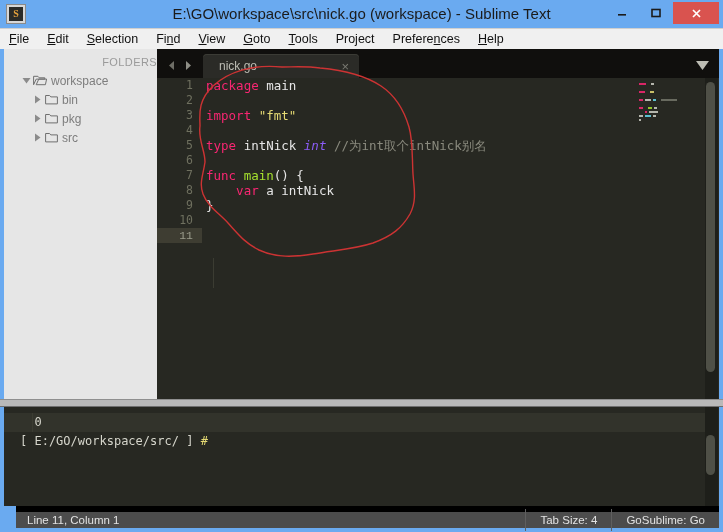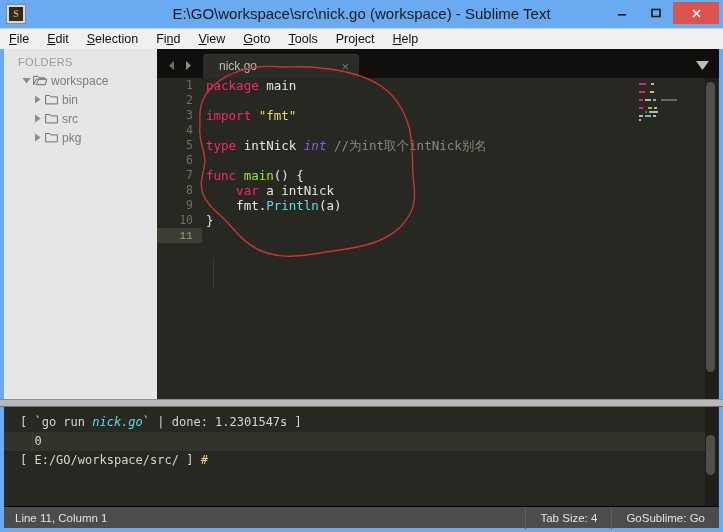--- a/index.html
+++ b/index.html
@@ -117,20 +117,21 @@
 
   
   #sidebar {
     width: 153px;
     flex: 0 0 153px;
     background: #e6e6e6;
     padding-top: 7px;
     box-sizing: border-box;
     font-size: 11.5px;
     color: #8a8a8a;
+    text-align: right;
   }
   #folders-label {
     padding-left: 14px;
     font-size: 11px;
     color: #9a9a9a;
     letter-spacing: 0.4px;
     margin-bottom: 3px;
   }
   .tree-row {
     display: flex;
@@ -360,22 +361,22 @@
     width: 9px; height: 40px;
     background: #4f5047;
     border-radius: 5px;
   }
 
   
   #statusbar {
     flex: 0 0 22px;
     height: 22px;
     background: #4c4c4c;
-    border-top: 1px solid #000000;
-    margin: 0 4px 4px 4px;
+    border-top: 6px solid #000000;
+    margin: 0 4px 4px 16px;
     display: flex;
     align-items: center;
     color: #e2e2e2;
     font-size: 11.5px;
     box-sizing: border-box;
   }
   #status-left { flex: 1 1 auto; padding-left: 11px; }
   .status-cell {
     height: 22px;
     line-height: 22px;
@@ -423,20 +424,21 @@
 
   <div id="menubar">
     <div class="menu-item"><u>F</u>ile</div>
     <div class="menu-item"><u>E</u>dit</div>
     <div class="menu-item"><u>S</u>election</div>
     <div class="menu-item">Fi<u>n</u>d</div>
     <div class="menu-item"><u>V</u>iew</div>
     <div class="menu-item"><u>G</u>oto</div>
     <div class="menu-item"><u>T</u>ools</div>
     <div class="menu-item">Project</div>
+    <div class="menu-item">Prefere<u>n</u>ces</div>
     <div class="menu-item"><u>H</u>elp</div>
   </div>
 
   <div id="body-area">
 
     <div id="sidebar">
       <div id="folders-label">FOLDERS</div>
       <div id="tree">
           <div class="tree-row lvl1">
             <span class="tri">
@@ -469,34 +471,34 @@
             <span class="tri">
               <svg width="9" height="9" viewBox="0 0 9 9">
                 <path d="M2 0.5 L7.5 4.5 L2 8.5 Z" fill="#8b8b8b"></path>
               </svg>
             </span>
             <span class="folder-ico">
               <svg width="13" height="11" viewBox="0 0 13 11">
                 <path d="M0.6 1.5 h4 l1.2 1.4 h6.6 v7 h-11.8 z" fill="none" stroke="#6f6f6f" stroke-width="1"></path>
               </svg>
             </span>
-            <span class="tree-label">src</span>
+            <span class="tree-label">pkg</span>
           </div>
           <div class="tree-row lvl2">
             <span class="tri">
               <svg width="9" height="9" viewBox="0 0 9 9">
                 <path d="M2 0.5 L7.5 4.5 L2 8.5 Z" fill="#8b8b8b"></path>
               </svg>
             </span>
             <span class="folder-ico">
               <svg width="13" height="11" viewBox="0 0 13 11">
                 <path d="M0.6 1.5 h4 l1.2 1.4 h6.6 v7 h-11.8 z" fill="none" stroke="#6f6f6f" stroke-width="1"></path>
               </svg>
             </span>
-            <span class="tree-label">pkg</span>
+            <span class="tree-label">src</span>
           </div>
         </div>
     </div>
 
     <div id="editor-col">
 
       <div id="tabbar">
         <div id="tab-navs">
           <svg class="nav-arrow" width="11" height="11" viewBox="0 0 11 11">
             <path d="M8 1 L3 5.5 L8 10 Z" fill="#6e6e66"></path>
@@ -533,21 +535,20 @@
         <div class="indent-guide" style="top:180px; height:30px;"></div>
         <div id="code">
             <div class="cl"><span class="kw">package</span><span class="plain"> </span><span class="plain">main</span></div>
             <div class="cl">&nbsp;</div>
             <div class="cl"><span class="kw">import</span><span class="plain"> </span><span class="str">"fmt"</span></div>
             <div class="cl">&nbsp;</div>
             <div class="cl"><span class="kw">type</span><span class="plain"> intNick </span><span class="type">int</span><span class="plain"> </span><span class="cmt">//为int取个intNick别名</span></div>
             <div class="cl">&nbsp;</div>
             <div class="cl"><span class="kw">func</span><span class="plain"> </span><span class="fn">main</span><span class="plain">() {</span></div>
             <div class="cl"><span class="plain">    </span><span class="kw">var</span><span class="plain"> a intNick</span></div>
-            <div class="cl"><span class="plain">    fmt.</span><span class="call">Println</span><span class="plain">(a)</span></div>
             <div class="cl"><span class="plain">}</span></div>
             <div class="cl">&nbsp;</div>
           </div>
         <div id="minimap">
             <div class="mini-row">
               <div class="mini-seg" style="width: 6.65px; background: rgb(249, 38, 114); opacity: 0.85;"></div>
               <div class="mini-seg" style="width: 1px; background: transparent;"></div>
               <div class="mini-seg" style="width: 3.8px; background: rgb(207, 207, 198); opacity: 0.85;"></div>
             </div>
             <div class="mini-row"></div>
@@ -591,21 +592,20 @@
         </div>
       </div>
 
     </div>
   </div>
 
   <div id="splitter"></div>
 
   <div id="console-wrap">
     <div id="console">
-        <div class="co-line"><span>[ `go run </span><span class="co-cyan">nick.go</span><span>` | done: 1.2301547s ]</span></div>
         <div class="co-line hl"><span class="co-guide"></span><span>  0</span></div>
         <div class="co-line"><span>[ E:/GO/workspace/src/ ] </span><span class="co-yellow">#</span></div>
       </div>
     <div id="con-scroll">
       <div id="con-thumb"></div>
     </div>
   </div>
 
   <div id="statusbar">
     <div id="status-left">Line 11, Column 1</div>

